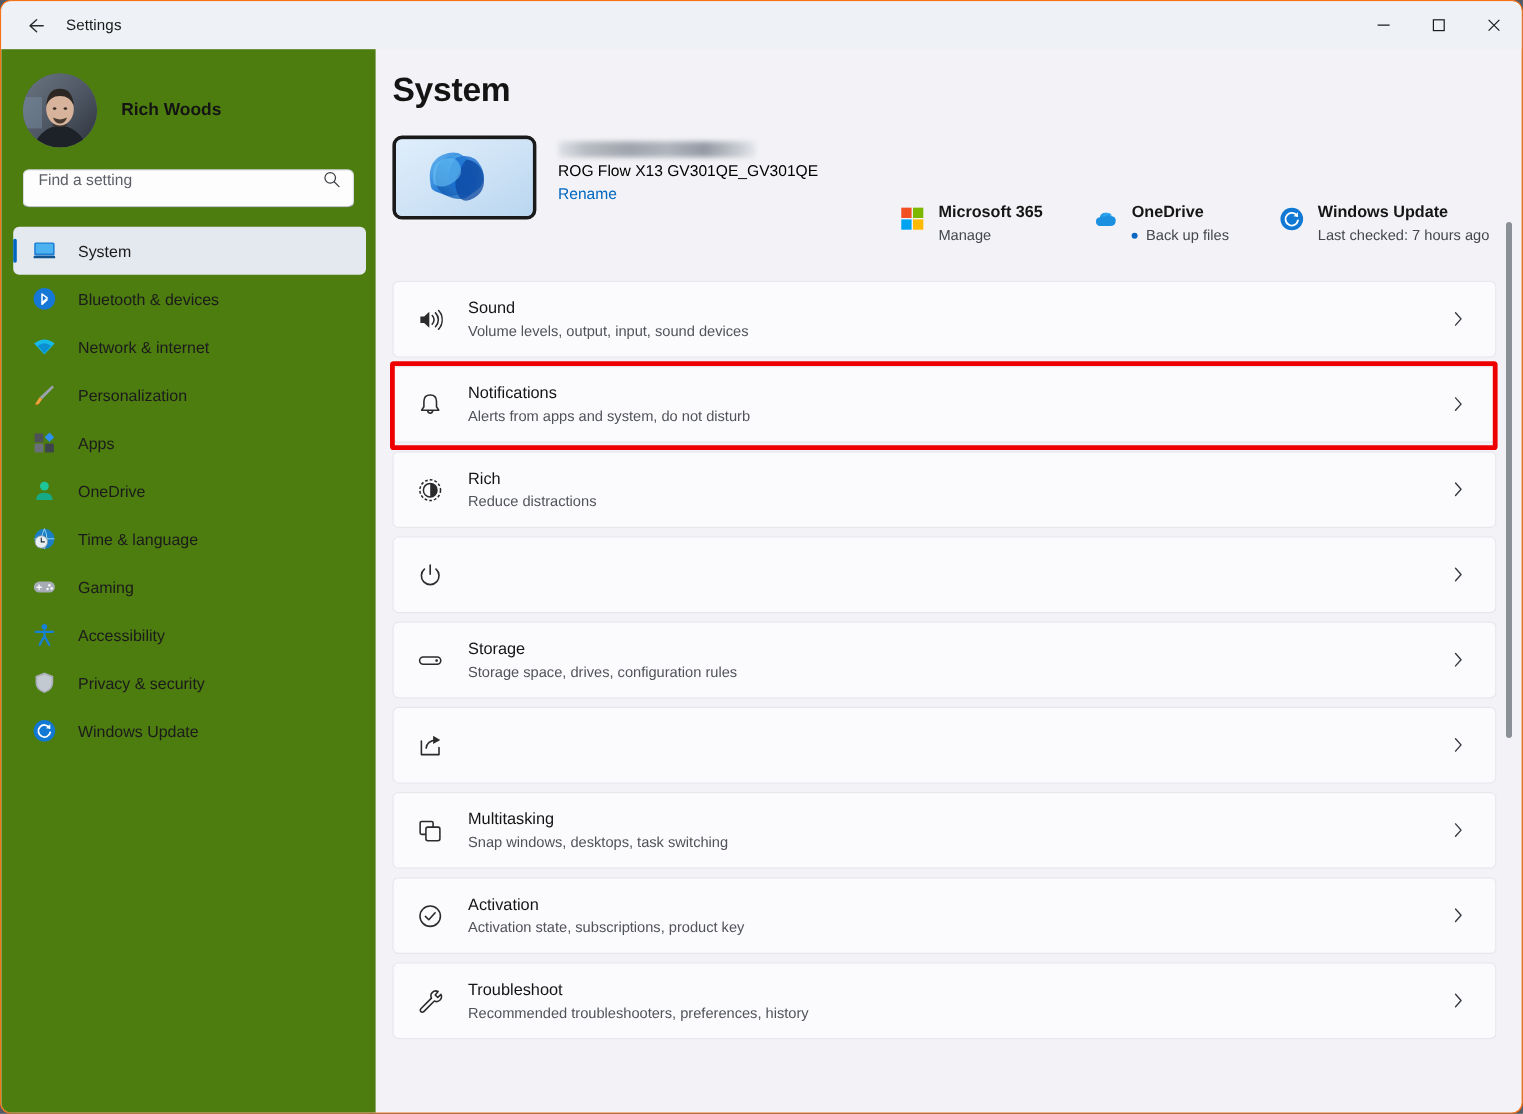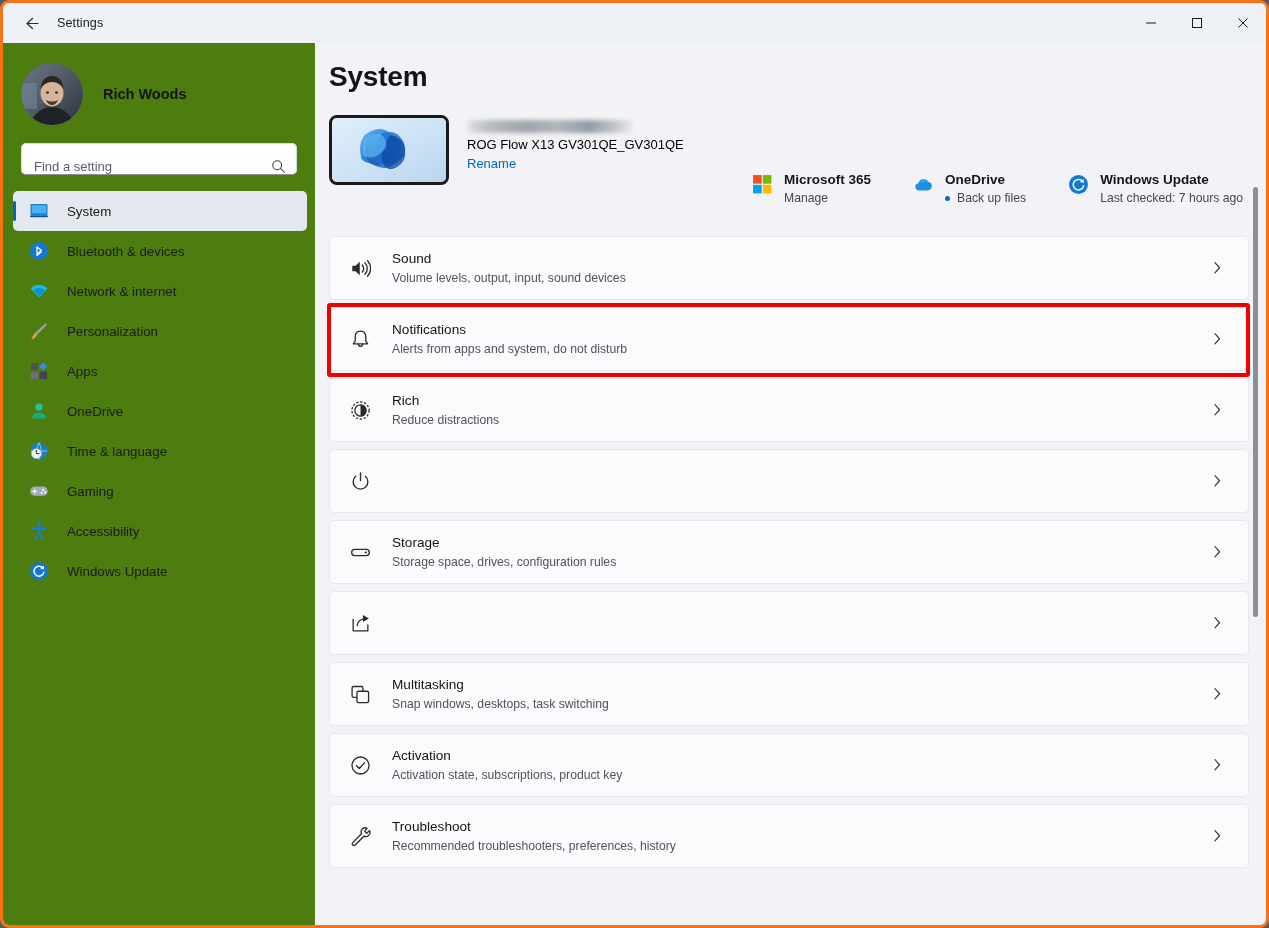--- a/index.html
+++ b/index.html
@@ -10,21 +10,21 @@
     font-family: "Liberation Sans", sans-serif;
   }
 
   
   #window {
     position: absolute;
     left: 0; top: 0;
     width: 1269px; height: 928px;
     background: #f3f3f7;
     border-radius: 9px;
-    border: 3px solid #f97316;
+    border: 1px solid #f97316;
     overflow: hidden;
   }
 
   
   #titlebar {
     position: absolute; left: 0; top: 0;
     width: 100%; height: 40px;
     background: #eef1f6;
     display: flex; align-items: center;
   }
@@ -78,21 +78,21 @@
     color: #141414;
   }
 
   #searchbox {
     margin: 14px 0 0 18px;
     width: 276px; height: 32px;
     background: #fdfdfd;
     border: 1px solid #d6dae1;
     border-bottom-color: #8a8f98;
     border-radius: 5px;
-    display: flex; align-items: flex-end;
+    display: flex; align-items: flex-start;
     padding: 0 10px 0 12px;
     gap: 43px;
   }
   #search-input {
     flex: 1;
     border: none; outline: none; background: transparent;
     font-family: "Liberation Sans", sans-serif;
     font-size: 13px;
     color: #1b1b1b;
   }
@@ -423,20 +423,29 @@
           <span class="nav-label">Gaming</span>
         </div>
         <div class="nav-item">
           <span class="nav-icon">
             <svg width="20" height="20" viewBox="0 0 20 20">
               <circle cx="10" cy="3.2" r="2.3" fill="#1781d8"></circle>
        <path d="M10 6.2 V11 M2.8 7.6 H17.2 M10 11 L6 18.4 M10 11 L14 18.4" stroke="#1781d8" stroke-width="1.85" stroke-linecap="round" fill="none"></path>
             </svg>
           </span>
           <span class="nav-label">Accessibility</span>
+        </div>
+        <div class="nav-item">
+          <span class="nav-icon">
+            <svg width="20" height="20" viewBox="0 0 20 20">
+              <path d="M10 1.4 L17.4 4.4 V10 q0 6 -7.4 8.6 Q2.6 16 2.6 10 V4.4 Z" fill="#a8aeb7"></path>
+       <path d="M10 2.9 L16 5.3 V10 q0 5 -6 7.3 Q4 15 4 10 V5.3 Z" fill="#c3c9d1"></path>
+            </svg>
+          </span>
+          <span class="nav-label">Privacy &amp; security</span>
         </div>
         <div class="nav-item">
           <span class="nav-icon">
             <svg width="20" height="20" viewBox="0 0 20 20">
               <circle cx="10" cy="10" r="9" fill="#1179d4"></circle>
        <path d="M14.3 7.6 a5 5 0 1 0 .6 3.6" fill="none" stroke="#fff" stroke-width="1.45" stroke-linecap="round"></path>
        <path d="M14.9 4.6 L14.8 8.2 L11.3 7.9 Z" fill="#fff"></path>
             </svg>
           </span>
           <span class="nav-label">Windows Update</span>

